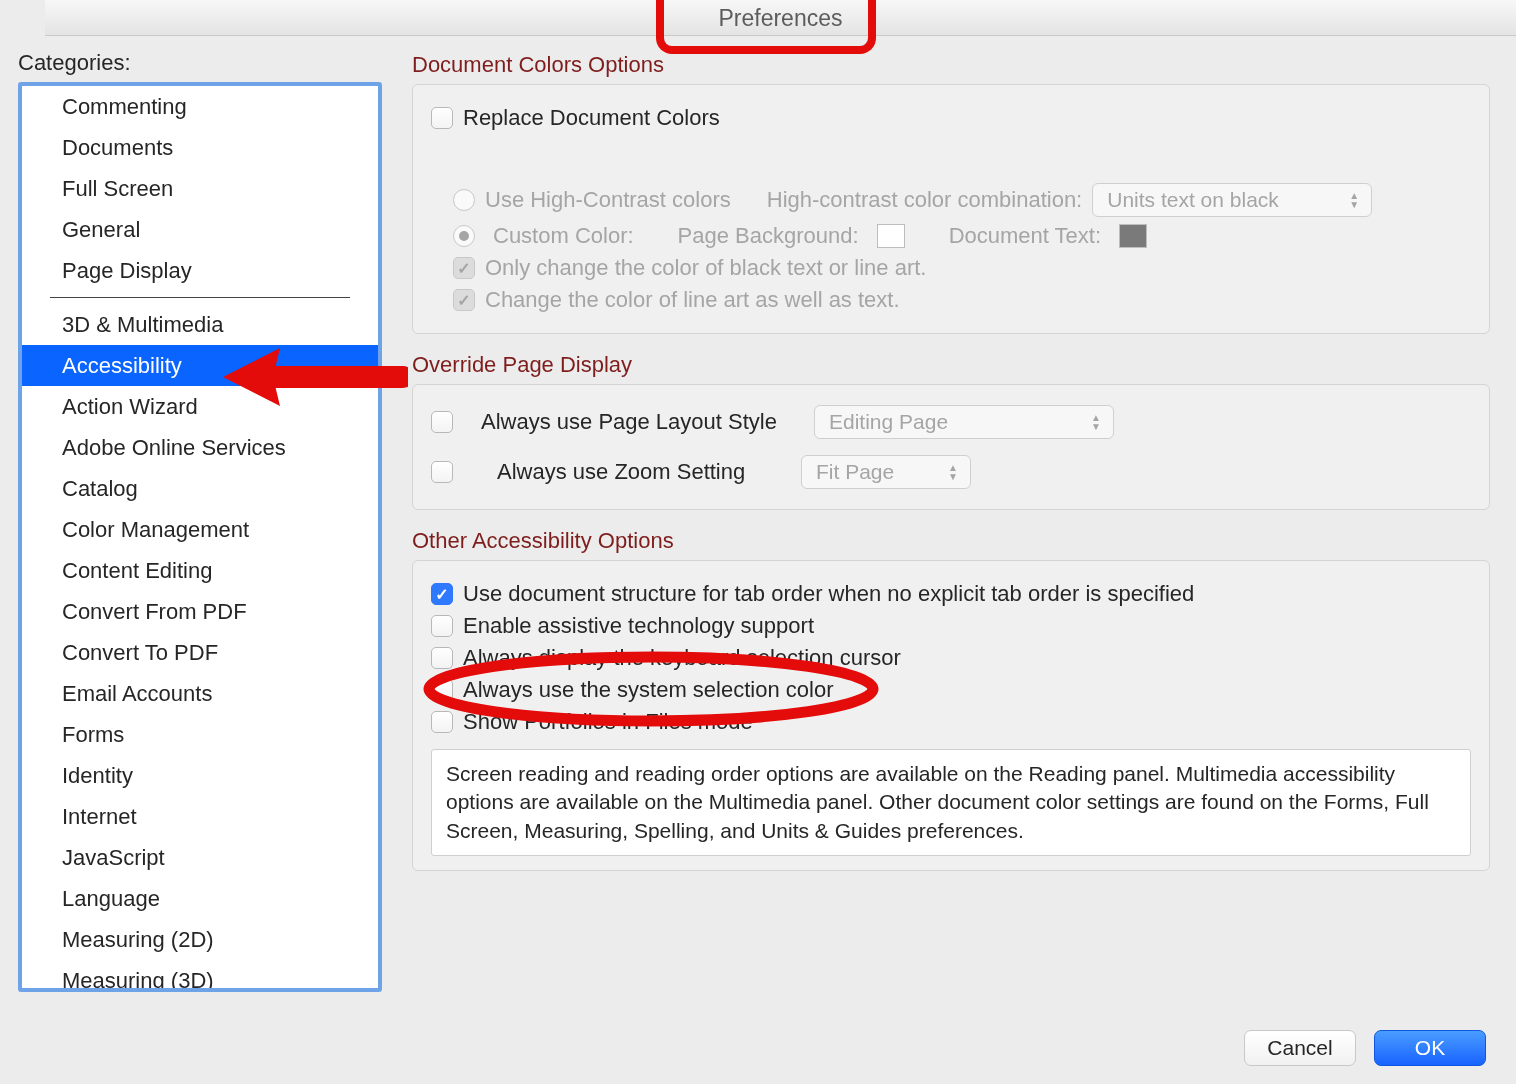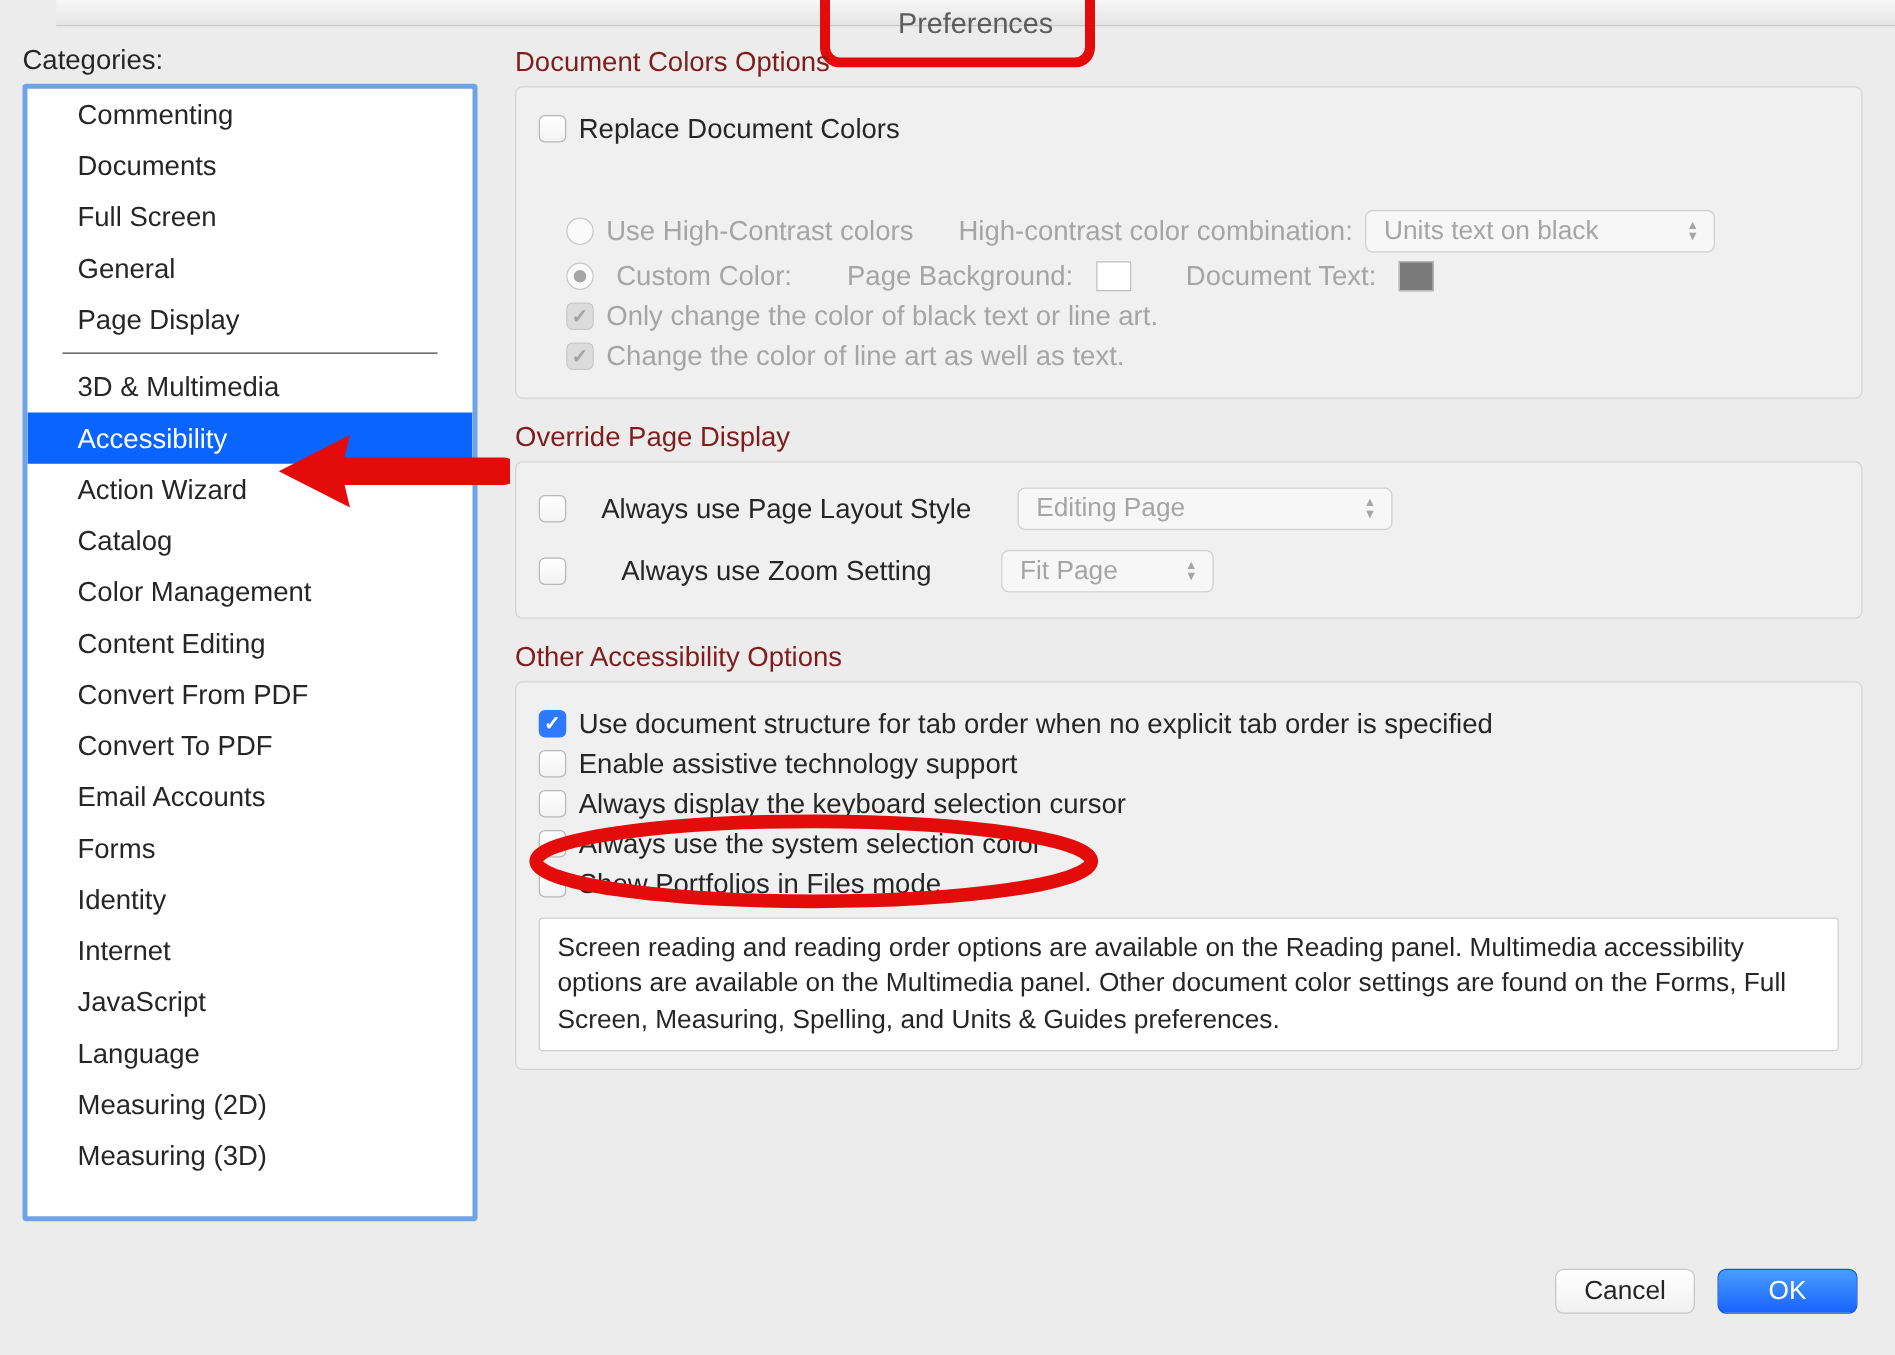--- a/index.html
+++ b/index.html
@@ -5,21 +5,21 @@
   * { box-sizing: border-box; margin: 0; padding: 0; }
   html, body { width: 1516px; height: 1084px; }
   body {
     font-family: -apple-system, "Helvetica Neue", Helvetica, Arial, sans-serif;
     font-size: 21px;
     background: #ececec;
     color: #262626;
   }
   
   .titlebar {
-    height: 21px;
+    height: 36px;
     background: linear-gradient(#f7f7f7, #e4e4e4);
     border-bottom: 1px solid #c9c9c9;
     text-align: center;
     line-height: 36px;
     color: #5c5c5c;
     font-size: 23px;
     position: relative;
     margin-left: 45px;
   }
   
@@ -148,20 +148,21 @@
     <div class="cat-box">
       <div class="cat-item">Commenting</div>
       <div class="cat-item">Documents</div>
       <div class="cat-item">Full Screen</div>
       <div class="cat-item">General</div>
       <div class="cat-item">Page Display</div>
       <div class="cat-sep"></div>
       <div class="cat-item">3D &amp; Multimedia</div>
       <div class="cat-item selected">Accessibility</div>
       <div class="cat-item">Action Wizard</div>
+      <div class="cat-item">Adobe Online Services</div>
       <div class="cat-item">Catalog</div>
       <div class="cat-item">Color Management</div>
       <div class="cat-item">Content Editing</div>
       <div class="cat-item">Convert From PDF</div>
       <div class="cat-item">Convert To PDF</div>
       <div class="cat-item">Email Accounts</div>
       <div class="cat-item">Forms</div>
       <div class="cat-item">Identity</div>
       <div class="cat-item">Internet</div>
       <div class="cat-item">JavaScript</div>

